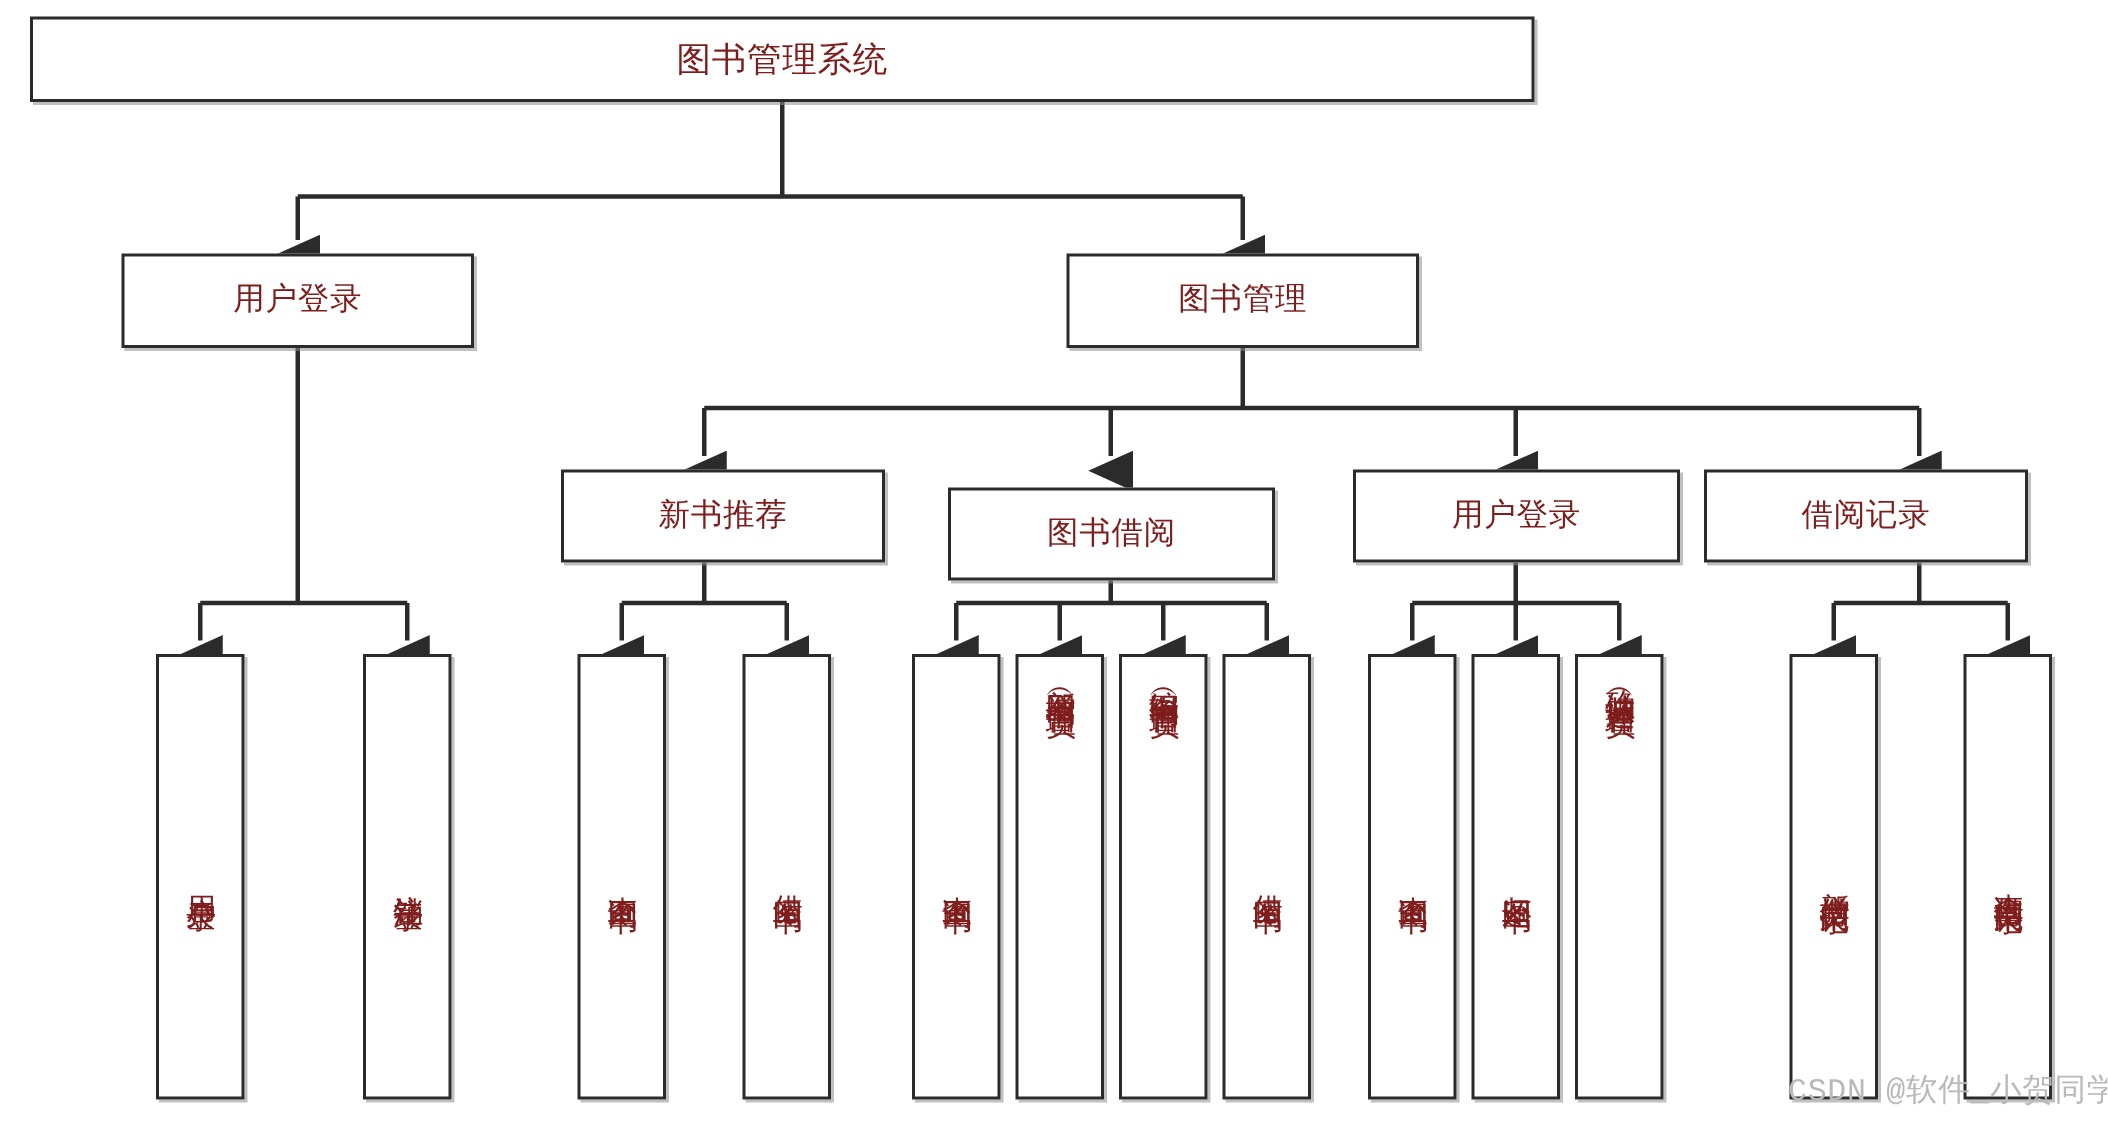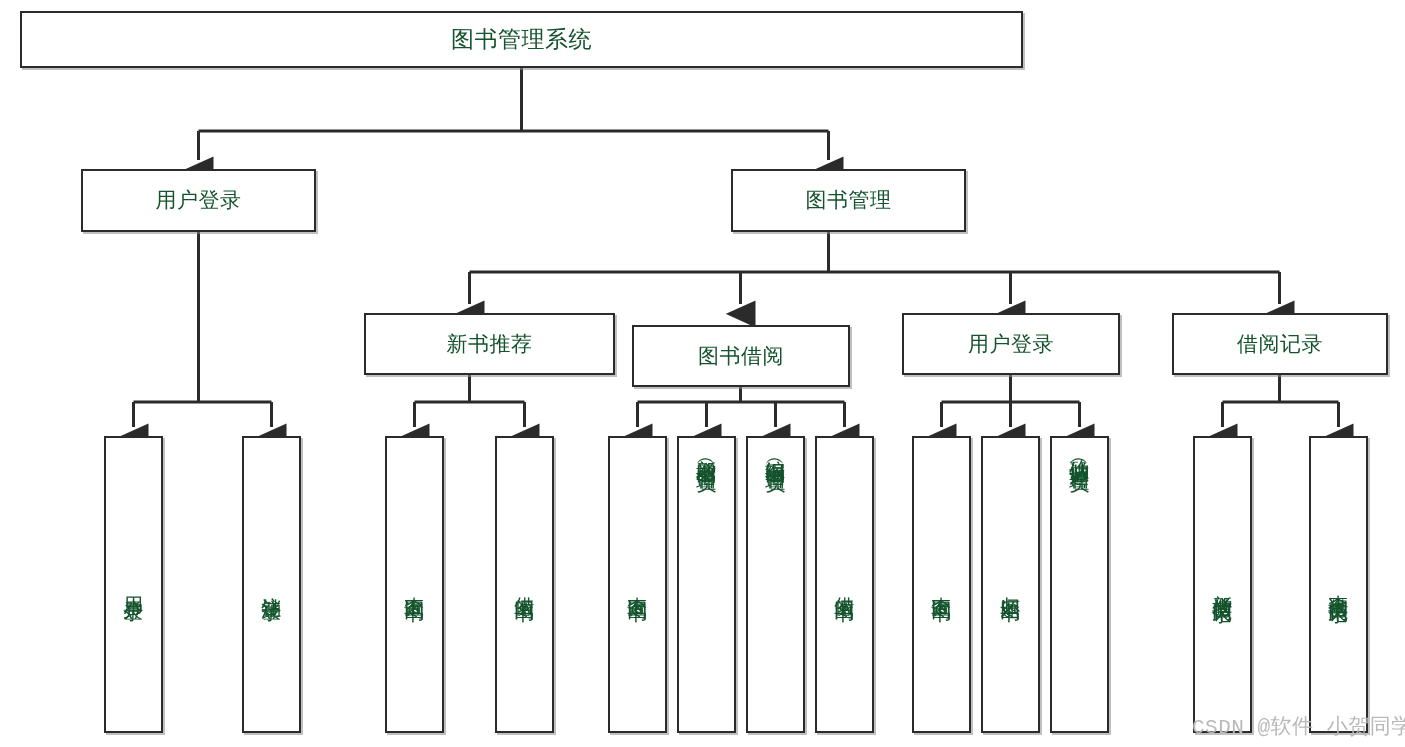--- a/index.html
+++ b/index.html
@@ -28,21 +28,21 @@
   }
   .node {
     position: absolute;
     box-sizing: border-box;
     background: #ffffff;
     border: 2.5px solid #2b2b2b;
     display: flex;
     align-items: center;
     justify-content: center;
     text-align: center;
-    color: #14532d;
+    color: #7f1d1d;
   }
   .node.shadowed {
     box-shadow: 2px 2px 0 rgba(140,140,140,0.55);
   }
   .node-label {
     display: block;
     line-height: 1.08;
     letter-spacing: 0.5px;
     white-space: pre;
   }
@@ -130,37 +130,37 @@
   </svg>
 
   <div class="node shadowed lvl1" style="left:20px; top:11px; width:1003px; height:57px;">
     <span class="node-label">图书管理系统</span>
   </div>
 
   <div class="node shadowed lvl2" style="left:81px; top:169px; width:235px; height:63px;">
     <span class="node-label">用户登录</span>
   </div>
 
-  <div class="node shadowed lvl2" style="left:711px; top:169px; width:235px; height:63px;margin-left:20px;">
+  <div class="node shadowed lvl2" style="left:711px; top:169px; width:235px; height:63px;">
     <span class="node-label">图书管理</span>
   </div>
 
-  <div class="node shadowed lvl3" style="left:364px; top:313px; width:251px; height:62px;">
+  <div class="node shadowed lvl3" style="left:374px; top:313px; width:216px; height:62px;">
     <span class="node-label">新书推荐</span>
   </div>
 
   <div class="node shadowed lvl3" style="left:632px; top:325px; width:218px; height:62px;">
     <span class="node-label">图书借阅</span>
   </div>
 
   <div class="node shadowed lvl3" style="left:902px; top:313px; width:218px; height:62px;">
     <span class="node-label">用户登录</span>
   </div>
 
-  <div class="node shadowed lvl3" style="left:1172px; top:313px; width:216px; height:62px;">
+  <div class="node shadowed lvl3" style="left:1136px; top:313px; width:216px; height:62px;">
     <span class="node-label">借阅记录</span>
   </div>
 
   <div class="node shadowed leaf" style="left:104px; top:436px; width:59px; height:297px;">
     <span class="node-label">用户登录</span>
   </div>
 
   <div class="node shadowed leaf" style="left:242px; top:436px; width:59px; height:297px;">
     <span class="node-label">注销登录</span>
   </div>

